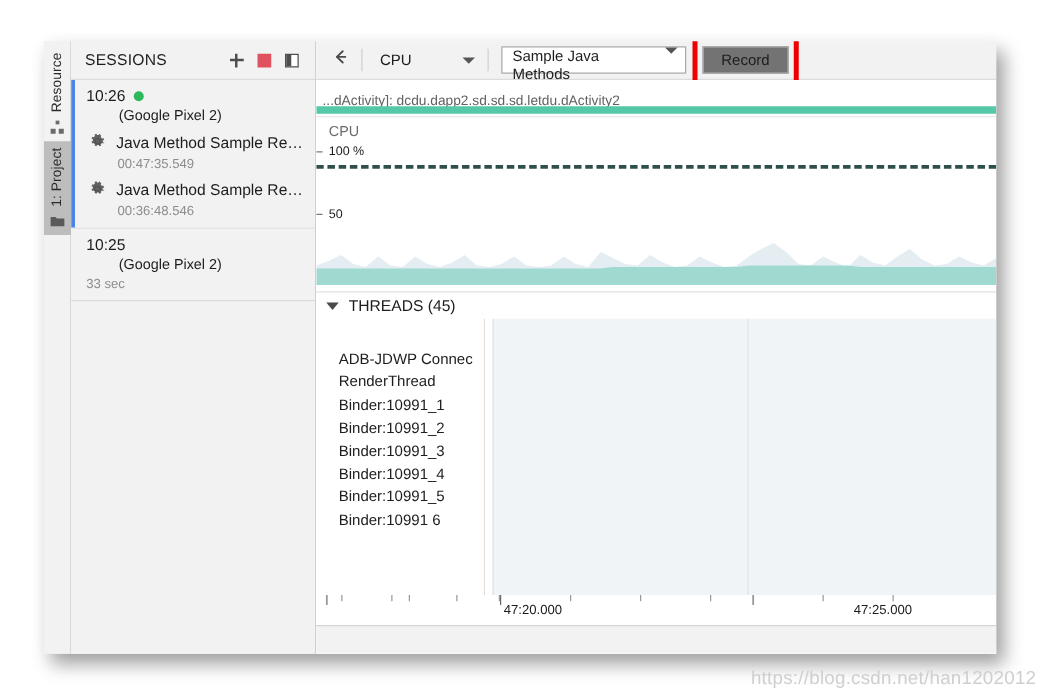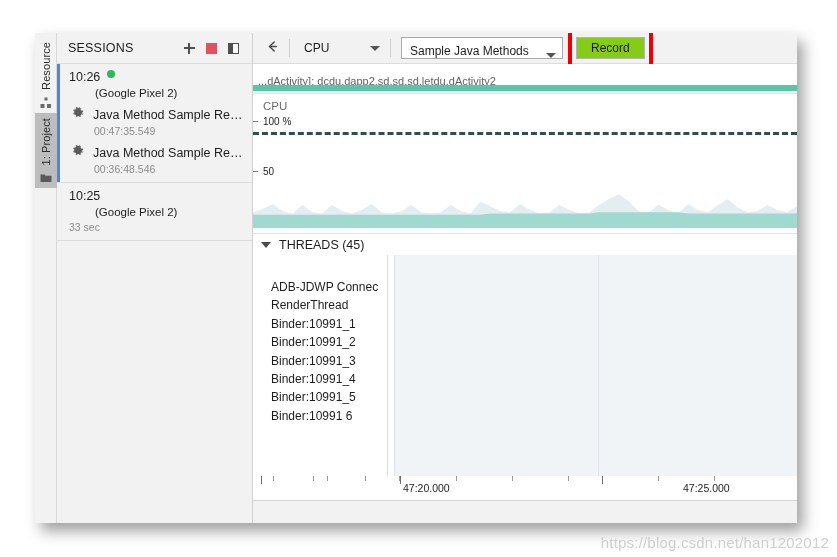--- a/index.html
+++ b/index.html
@@ -123,21 +123,21 @@
   .sess-group.selected { background: #f2f2f2; }
   .sess-group.selected:before {
     content: ""; position: absolute; left: 0; top: 0; bottom: 0;
     width: 3px; background: #4a86e8;
   }
   .sess-divider { height: 1px; background: #dcdcdc; margin: 0; }
 
   .sess-time {
     font-size: 12.5px; color: #1d1d1d;
     padding-left: 12px;
-    display: flex; align-items: flex-start;
+    display: flex; align-items: center;
   }
   .dot-green {
     width: 8px; height: 8px; border-radius: 50%;
     background: #2eb85c; margin-left: 7px; display: inline-block;
   }
   .sess-device {
     font-size: 11.5px; color: #1d1d1d;
     padding-left: 38px; margin-top: 3px;
   }
   .sess-dur {
@@ -179,40 +179,40 @@
   .tb-sep { width: 1px; height: 18px; background: #cfcfcf; margin: 0 4px; }
 
   .combo-flat {
     display: flex; align-items: center;
     height: 22px; padding: 0 6px 0 10px;
     min-width: 92px; box-sizing: border-box;
   }
   .combo-flat .ctext { font-size: 12px; color: #1d1d1d; flex: 1; }
 
   .combo-box {
-    display: flex; align-items: flex-end;
-    height: 22px; width: 162px; box-sizing: border-box;
+    display: flex; align-items: flex-start;
+    height: 22px; width: 148px; box-sizing: border-box;
     border: 1px solid #a9a9a9; background: #ffffff;
     padding: 0 6px 0 8px; margin-left: 6px;
   }
   .combo-box .ctext { font-size: 12px; color: #1d1d1d; flex: 1; }
 
   .caret { width: 0; height: 0;
     border-left: 5px solid transparent;
     border-right: 5px solid transparent;
     border-top: 5px solid #555555;
     margin-left: 6px;
   }
 
   .record-wrap {
     position: relative; margin-left: 13px;
     display: flex; align-items: center; justify-content: center;
   }
   .record-btn {
-    border: 1px solid #b4b4b4; background: #84cc16;
+    border: 1px solid #b4b4b4; background: #737373;
     height: 22px; padding: 0 14px;
     font-size: 12px; color: #1d1d1d;
     display: flex; align-items: center; justify-content: center;
     font-family: "Liberation Sans", sans-serif;
   }
   .record-highlight {
     position: absolute;
     left: -8px; top: -9px; right: -8px; bottom: -9px;
     border: 4px solid #ee0000;
     box-sizing: border-box;

